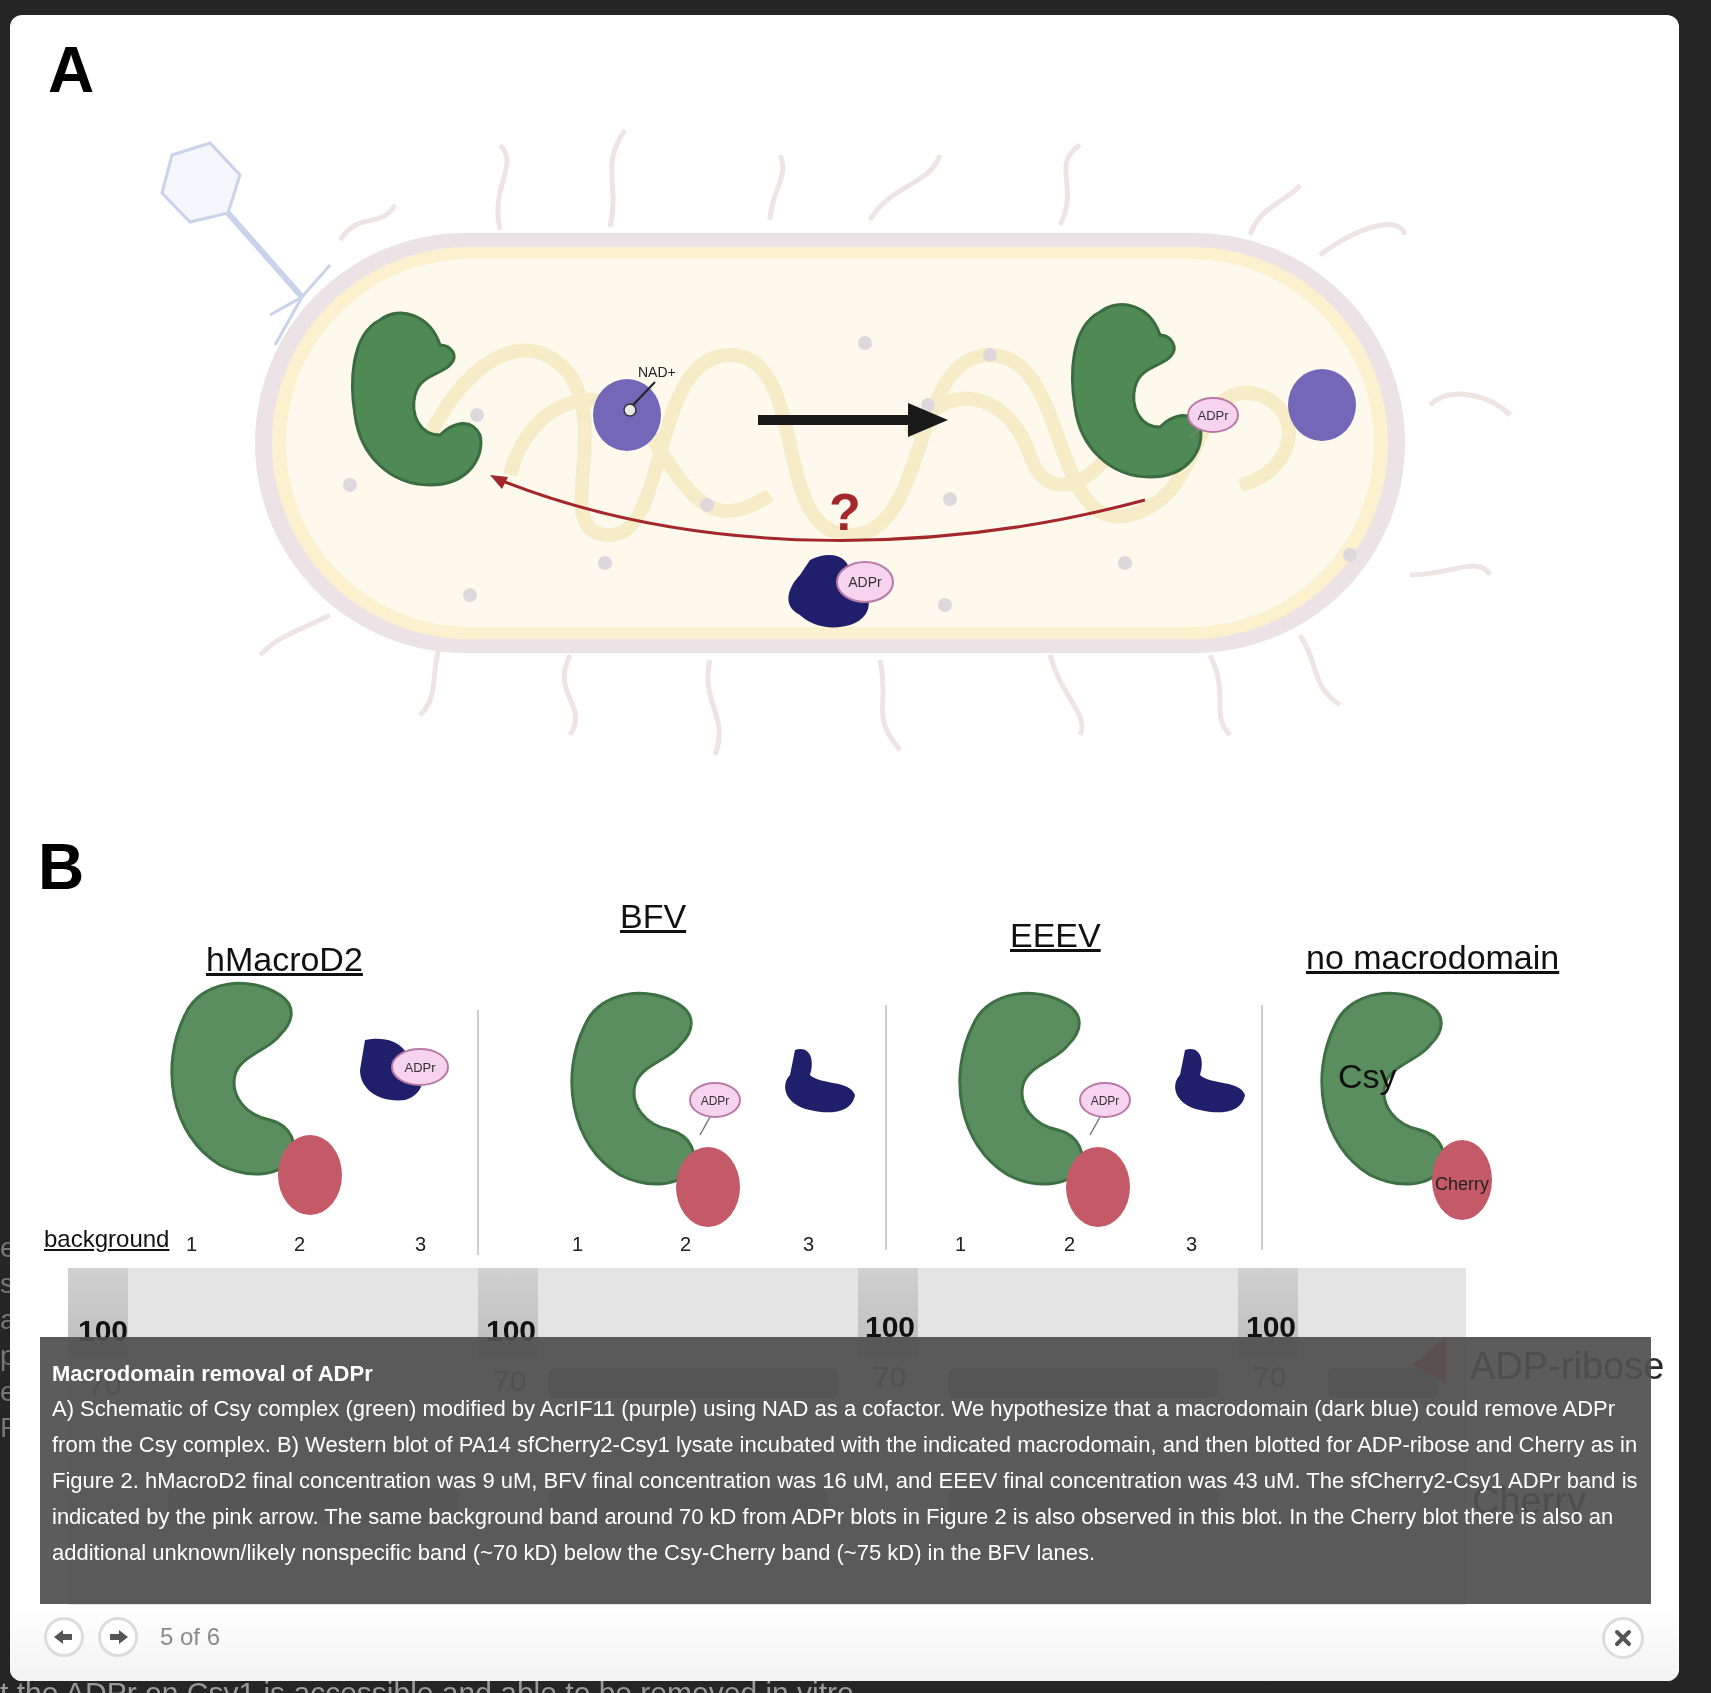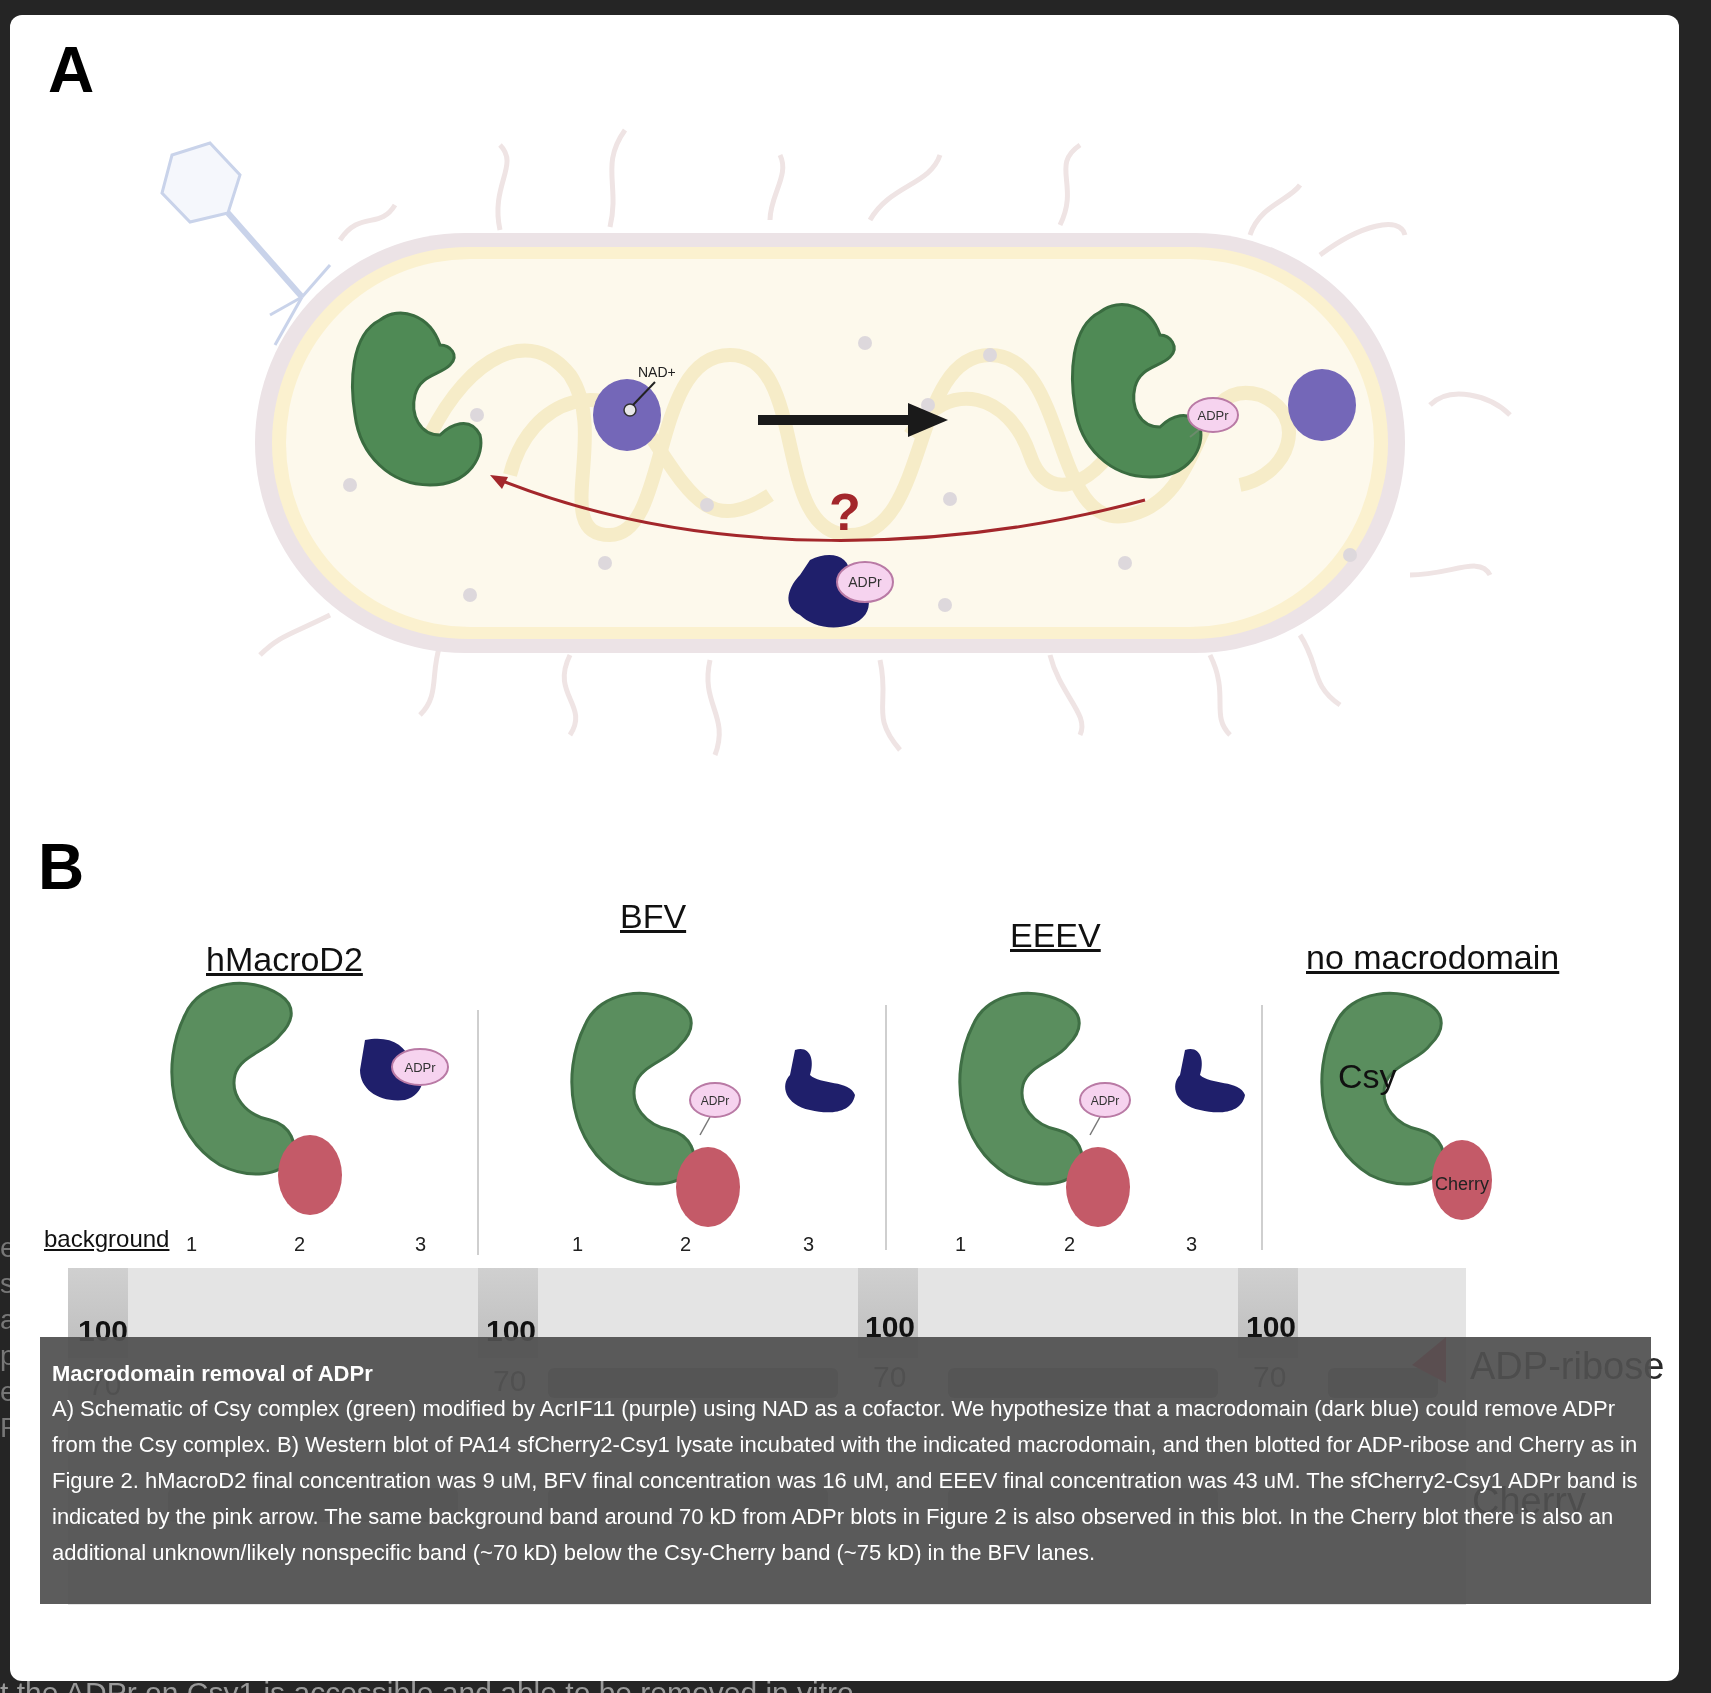--- a/index.html
+++ b/index.html
@@ -223,13 +223,31 @@
     </svg>
     <div style="position:absolute; left:1460px; top:1330px; font-size:38px; color:#2a2a2a;">ADP-ribose</div>
     <div style="position:absolute; left:1462px; top:1465px; font-size:38px; color:#2a2a2a;">Cherry</div>
   </div>
 
   <div class="caption">
     <div class="caption-title">Macrodomain removal of ADPr</div>
     <div>A) Schematic of Csy complex (green) modified by AcrIF11 (purple) using NAD as a cofactor. We hypothesize that a macrodomain (dark blue) could remove ADPr from the Csy complex. B) Western blot of PA14 sfCherry2-Csy1 lysate incubated with the indicated macrodomain, and then blotted for ADP-ribose and Cherry as in Figure 2. hMacroD2 final concentration was 9 uM, BFV final concentration was 16 uM, and EEEV final concentration was 43 uM. The sfCherry2-Csy1 ADPr band is indicated by the pink arrow. The same background band around 70 kD from ADPr blots in Figure 2 is also observed in this blot. In the Cherry blot there is also an additional unknown/likely nonspecific band (~70 kD) below the Csy-Cherry band (~75 kD) in the BFV lanes.</div>
   </div>
 
+  <div class="footer">
+    <div class="nav-btn" style="left:34px;" aria-label="Previous">
+      <svg width="20" height="16">
+          <polygon points="0,8 9,1 9,5 18,5 18,11 9,11 9,15" fill="#555"></polygon>
+        </svg>
+    </div>
+    <div class="nav-btn" style="left:88px;" aria-label="Next">
+      <svg width="20" height="16">
+          <polygon points="20,8 11,1 11,5 2,5 2,11 11,11 11,15" fill="#555"></polygon>
+        </svg>
+    </div>
+    <div class="counter">5 of 6</div>
+    <div class="nav-btn" style="left:1592px; width:42px; height:42px;" aria-label="Close">
+      <svg width="18" height="18">
+          <path d="M3,3 L15,15 M15,3 L3,15" stroke="#555" stroke-width="4" stroke-linecap="round"></path>
+        </svg>
+    </div>
+  </div>
 </div>
 
 </body></html>

